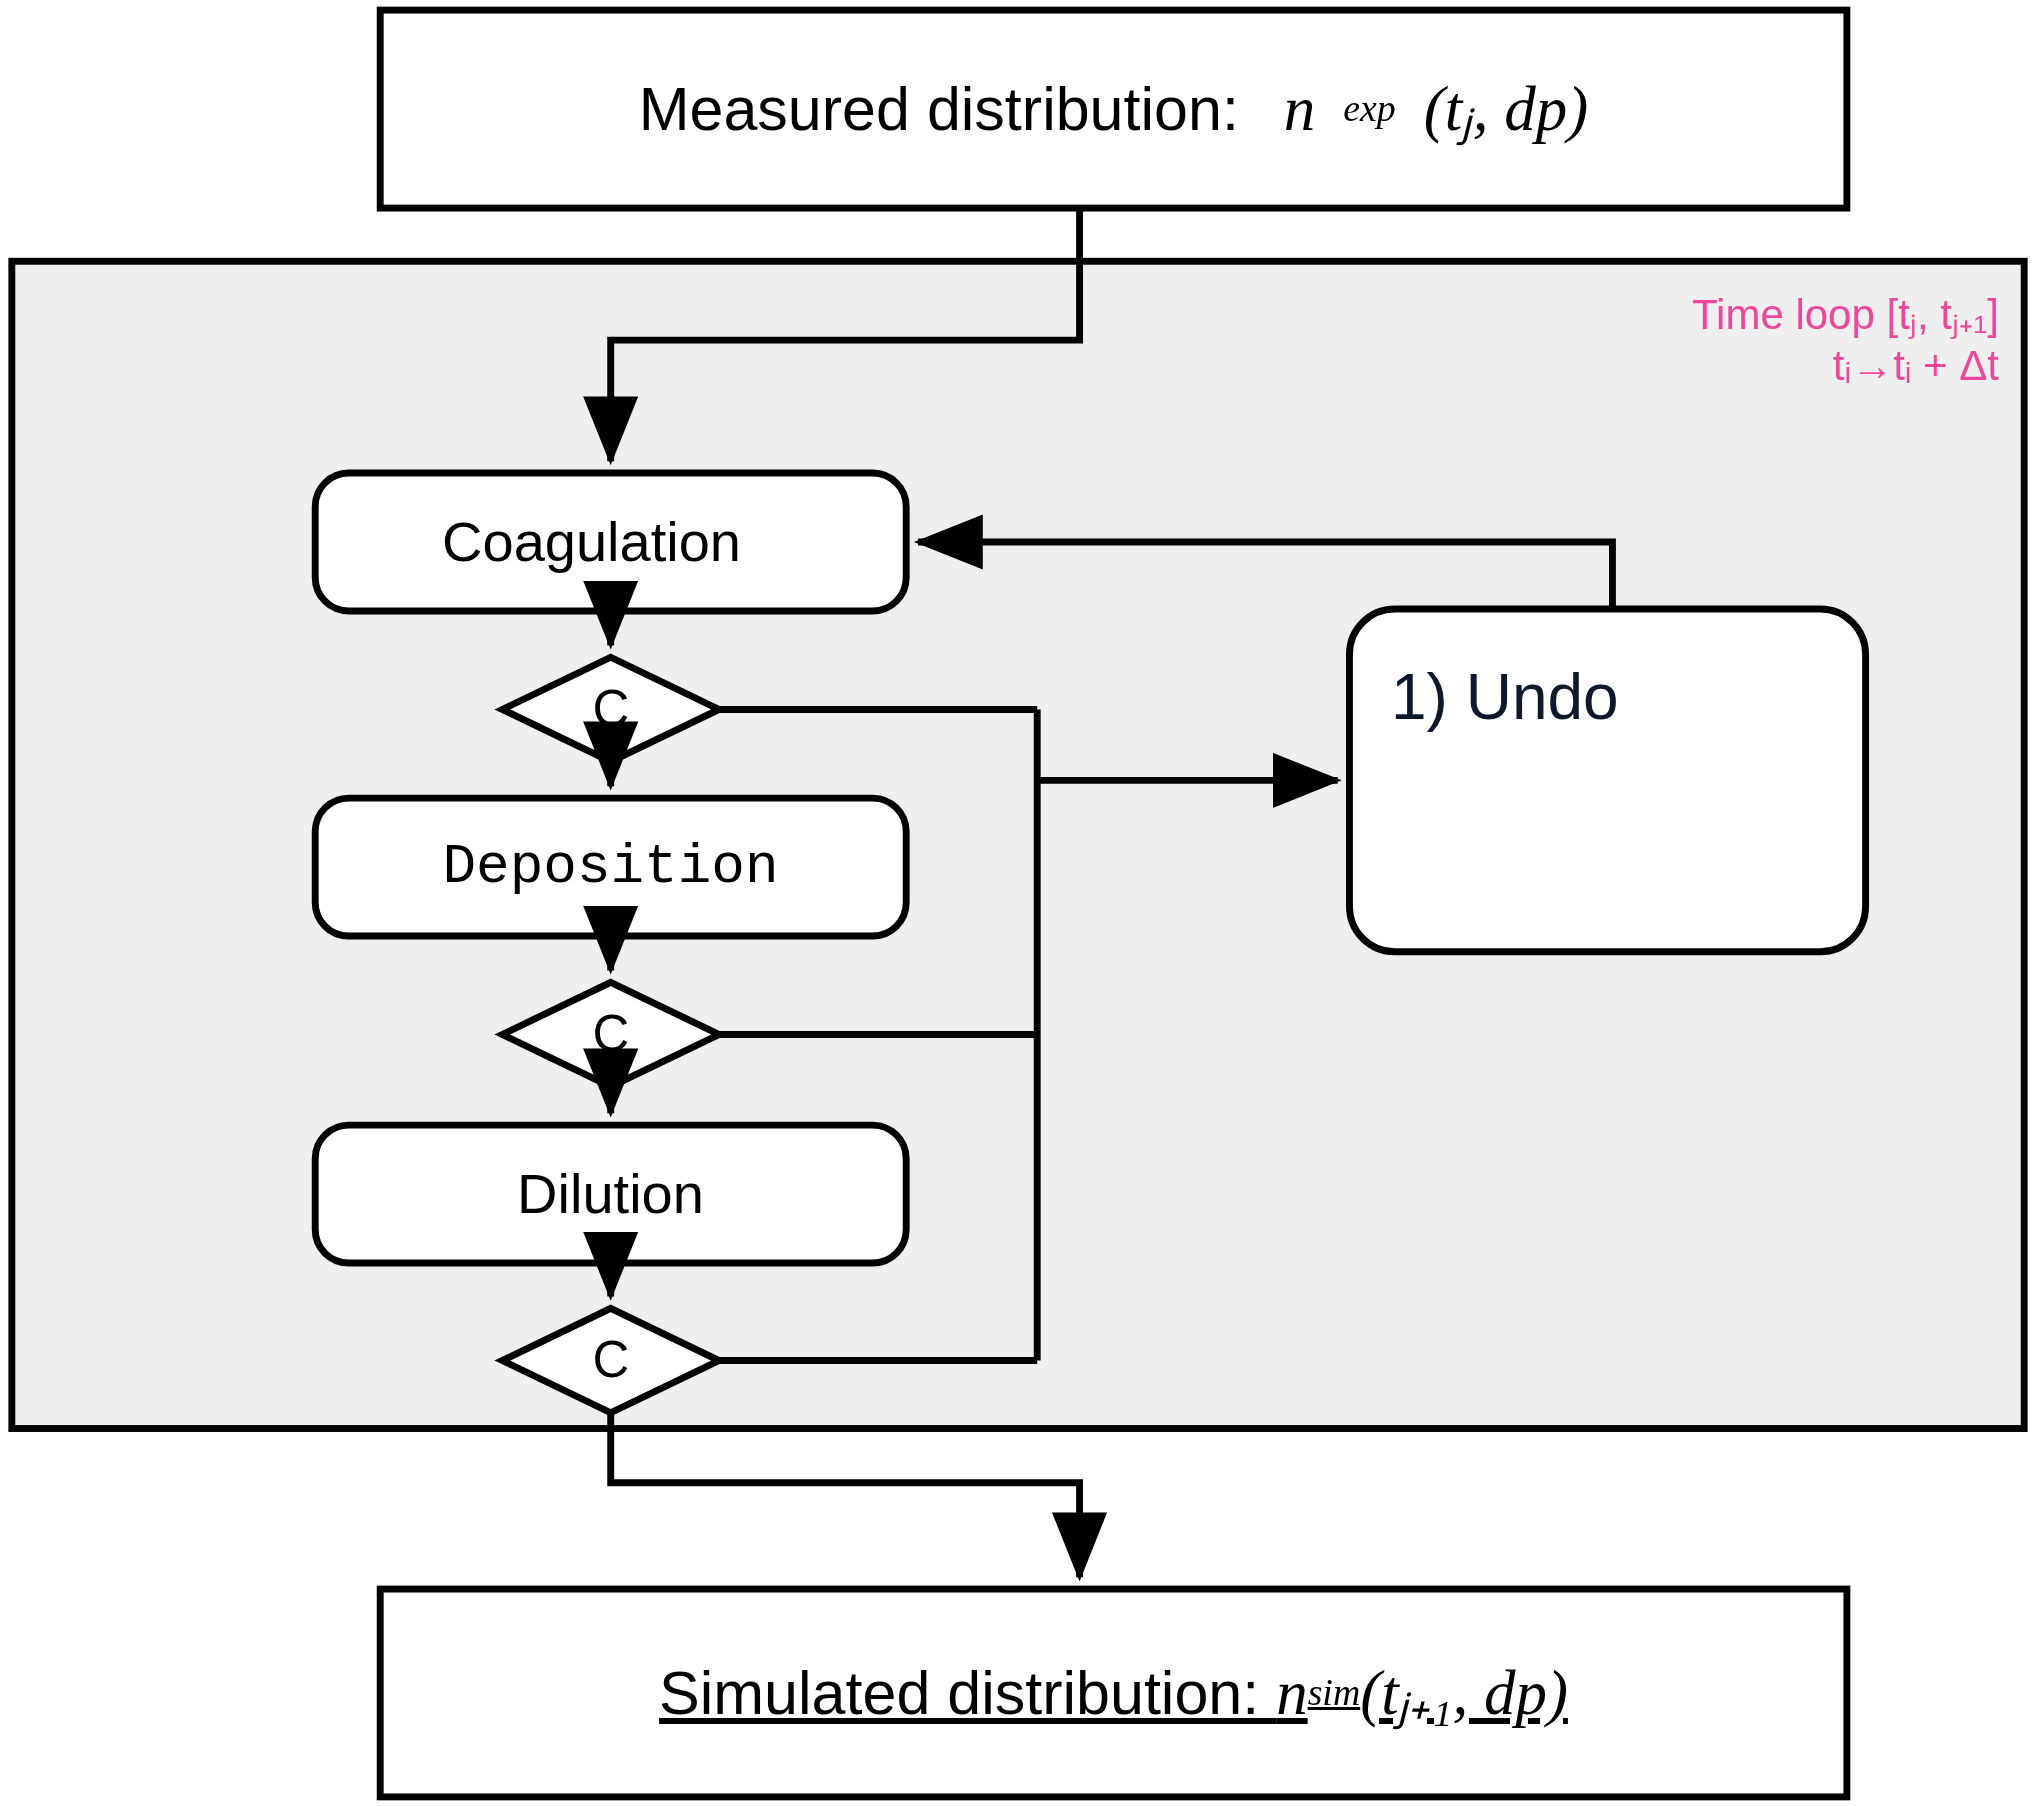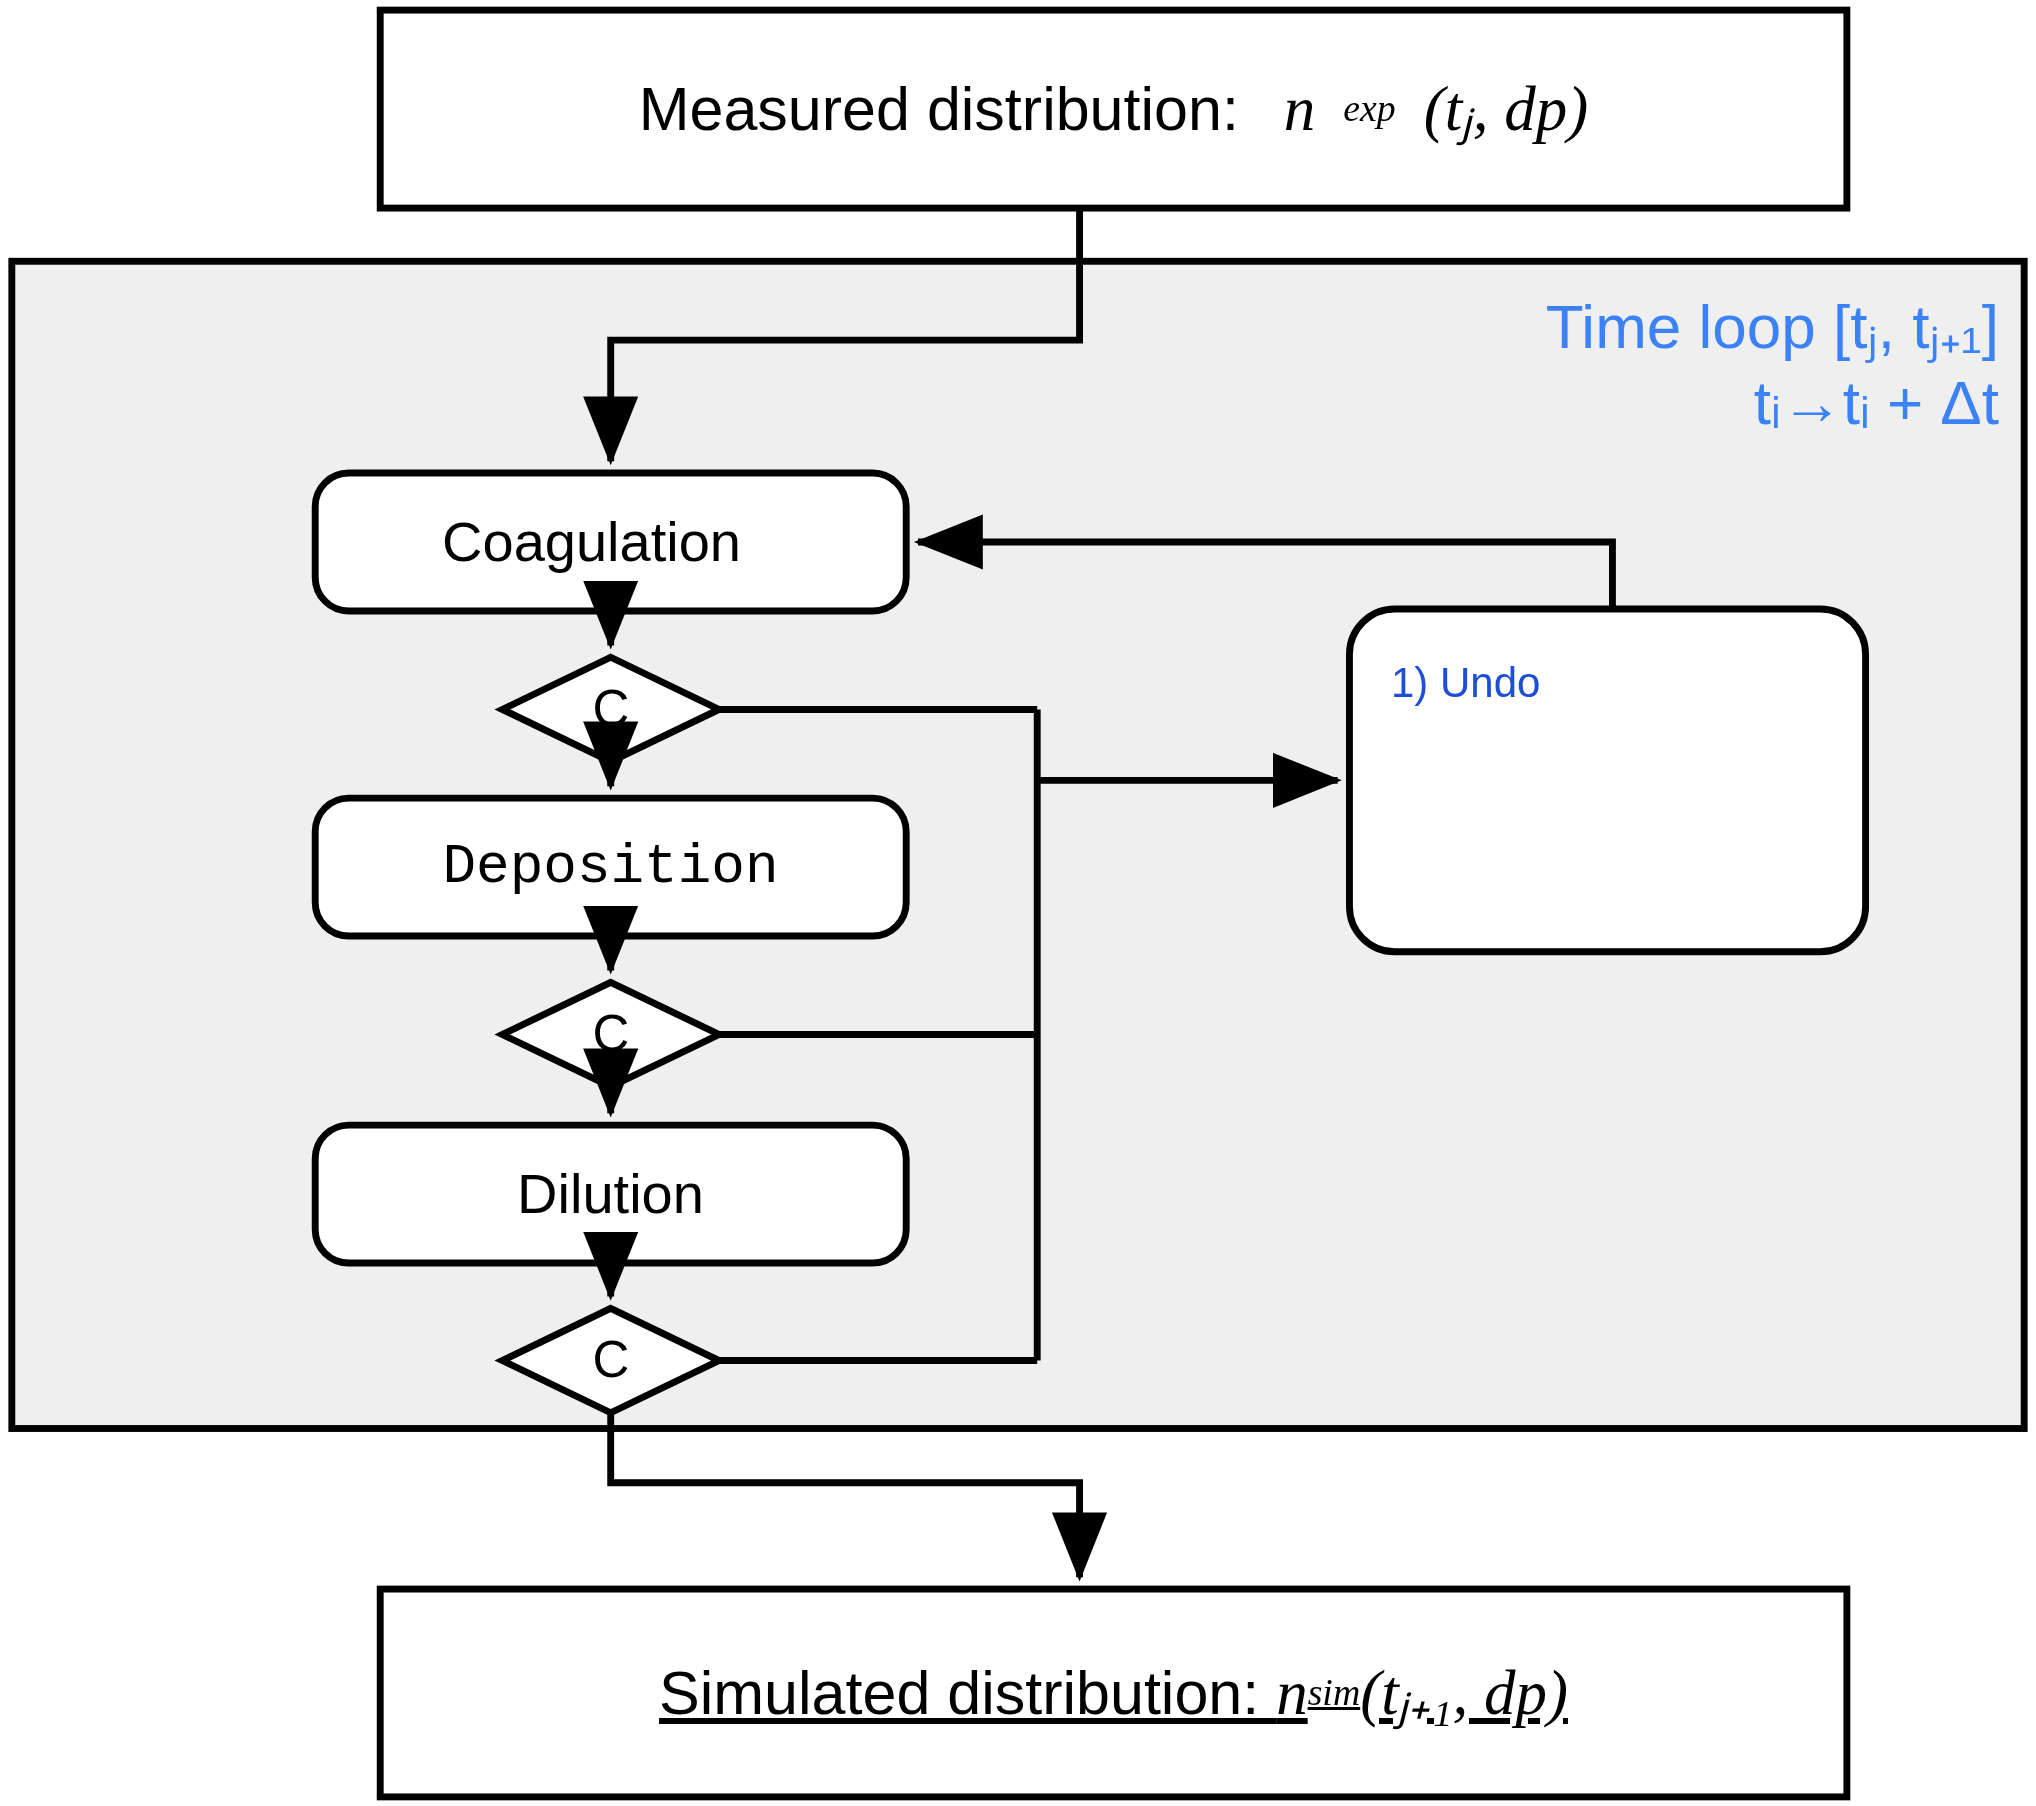--- a/index.html
+++ b/index.html
@@ -48,29 +48,29 @@
     font-size: 56px;
     font-family: "Liberation Sans", sans-serif;
   }
   .diamond-text {
     font-size: 51px;
     font-family: "Liberation Sans", sans-serif;
   }
   .loop-label {
     position: absolute;
     text-align: right;
-    font-size: 62px;
-    color: #3b82f6;
+    font-size: 42px;
+    color: #ec4899;
     line-height: 1.22;
     white-space: nowrap;
   }
   .undo-text {
     position: absolute;
-    font-size: 42px;
-    color: #1d4ed8;
+    font-size: 64px;
+    color: #0f172a;
     line-height: 1.30;
     text-align: left;
     white-space: nowrap;
   }
   sup.sup {
     font-size: 0.62em;
     vertical-align: 0.52em;
     font-style: italic;
     font-family: "Liberation Serif", serif;
   }

